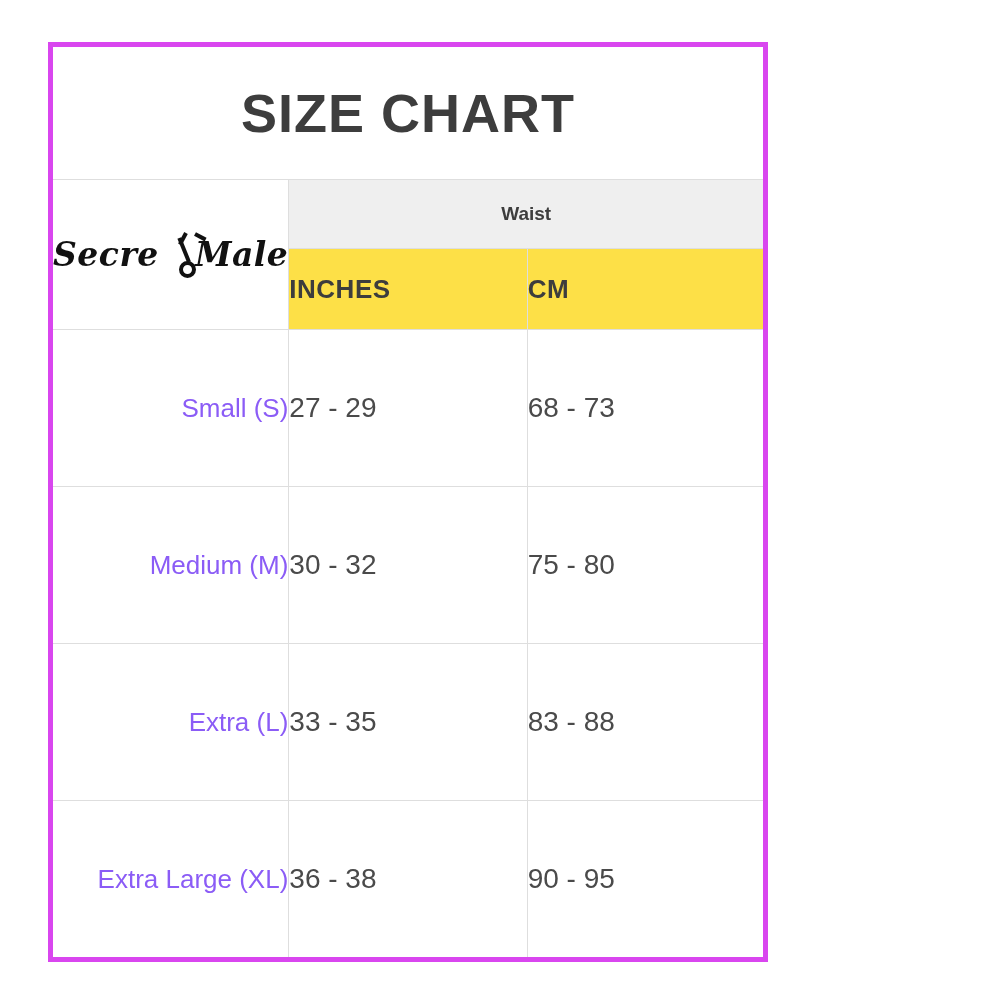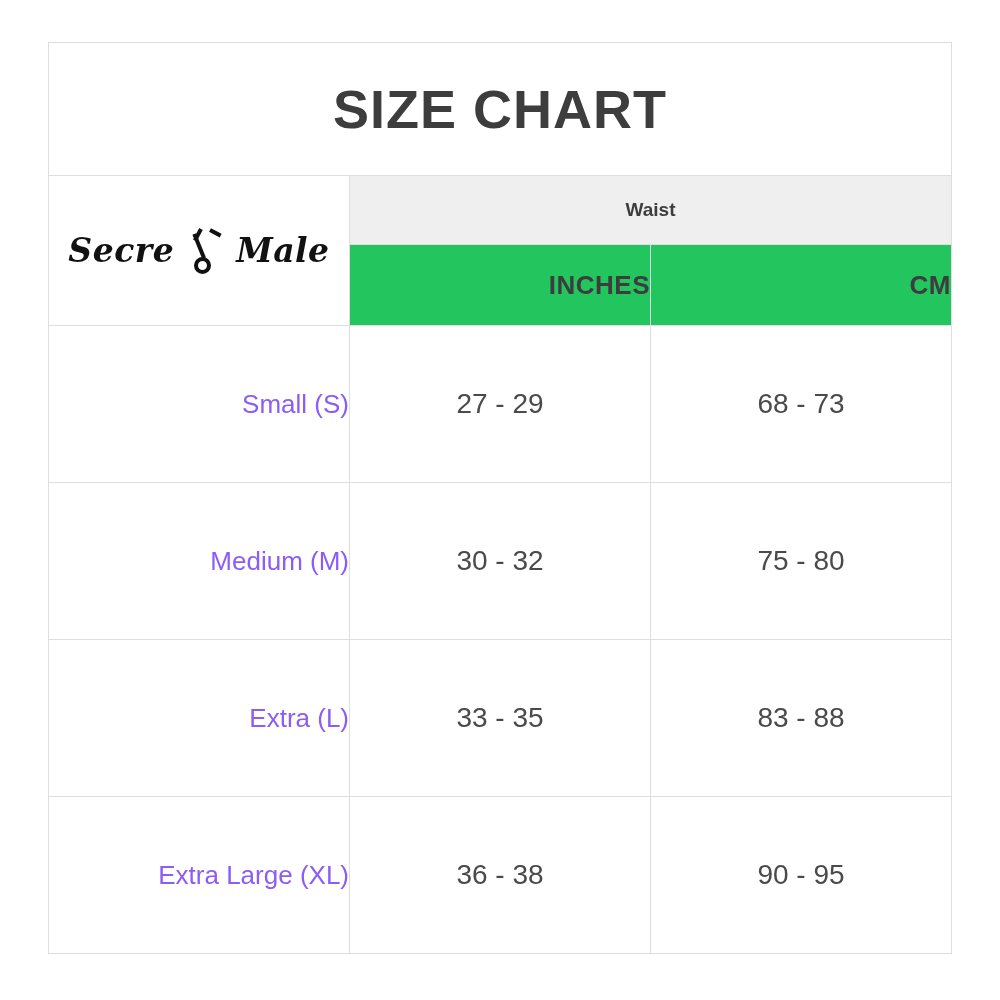--- a/index.html
+++ b/index.html
@@ -17,22 +17,22 @@
 
   .page {
     width: 1000px;
     height: 1000px;
     box-sizing: border-box;
     padding: 42px 48px 48px 48px;
     background: #ffffff;
   }
 
   .chart {
-    width: 904px;
-    border: 1px solid #d946ef;
+    width: 720px;
+    border: 5px solid #d946ef;
     border-collapse: collapse;
     table-layout: fixed;
     background: #ffffff;
   }
 
   .chart td, .chart th {
     border: 1px solid #dedede;
     padding: 0;
     vertical-align: middle;
   }
@@ -128,39 +128,38 @@
   .group-head {
     height: 68px;
     background: #efefef;
     text-align: center;
     font-size: 19px;
     font-weight: bold;
     color: #3d3d3d;
   }
   .unit-head {
     height: 80px;
-    background: #22c55e;
-    text-align: right;
+    background: #fde047;
+    text-align: left;
     font-size: 26px;
     font-weight: bold;
     letter-spacing: 0.5px;
     color: #3d3d3d;
   }
 
   
   .size-cell {
     height: 156px;
     padding-left: 34px;
     font-size: 26px;
     color: #8b5cf6;
     text-align: right;
   }
   .val-cell {
     height: 156px;
-    text-align: center;
     font-size: 28px;
     color: #4a4a4a;
   }
   .col-inches { width: 276px; }
   .col-cm { width: 276px; }
 </style>
 </head>
 <body>
 
 <div class="page">

